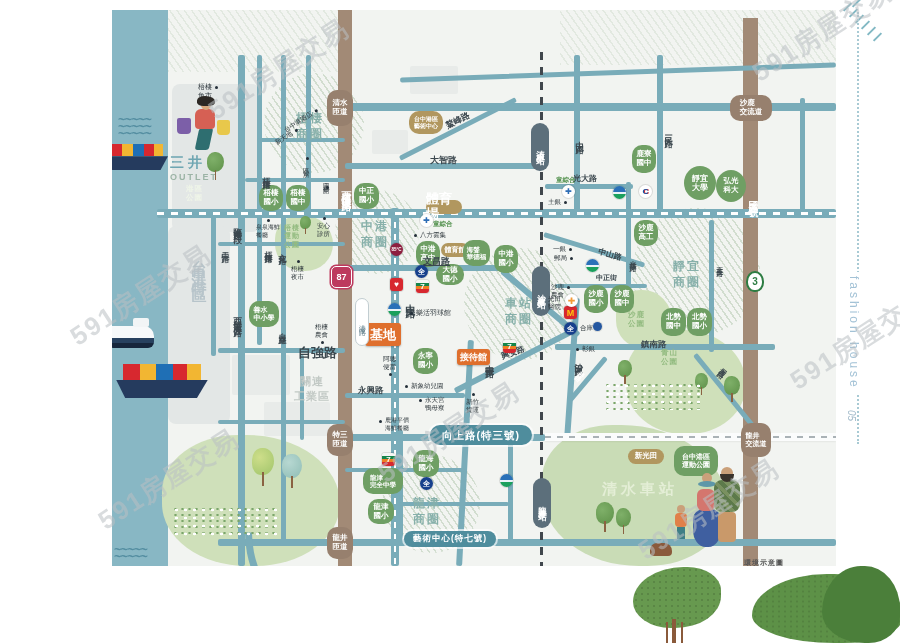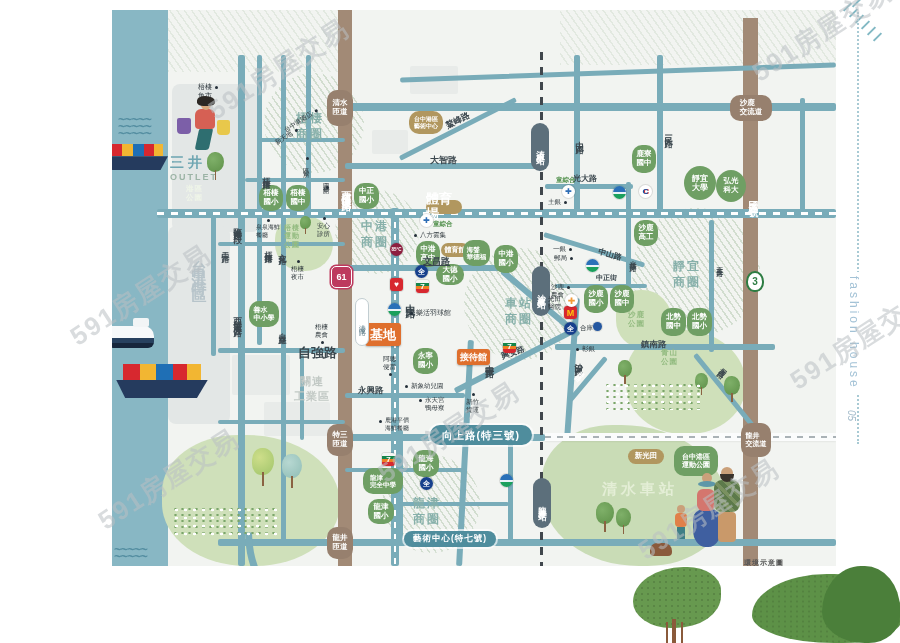--- a/index.html
+++ b/index.html
@@ -634,21 +634,21 @@
         <span>7</span>
       </div>
       <div class="ic ic-seven" style="left: 270px; top: 443px;">
         <span>7</span>
       </div>
       <div class="ic ic-px" style="left: 308px; top: 467px;">
         <span>全</span>
       </div>
       <div class="ic ic-fam" style="left: 388px; top: 464px;"></div>
       <div class="sh61" style="left: 219px; top: 256px; width: 21px; height: 22px;">
-        <span>61</span>
+        <span>87</span>
       </div>
       <div class="sh3" style="left: 634px; top: 261px; width: 18px; height: 21px;">
         <span>3</span>
       </div>
       <div class="waves" style="left: 6px; top: 106px; width: 46px; height: 26px;">
         <span>~~~~~
 ~~~~~
 ~~~~~</span>
       </div>
       <div class="waves" style="left: 2px; top: 536px; width: 48px; height: 20px;">

